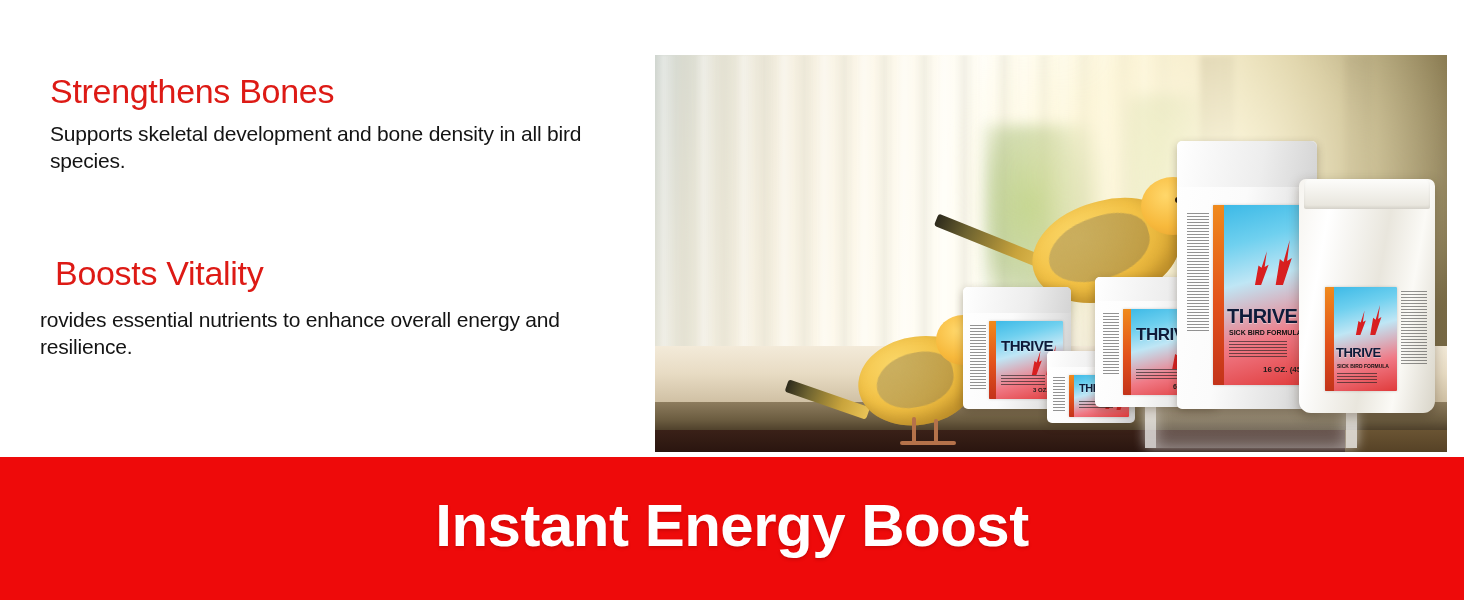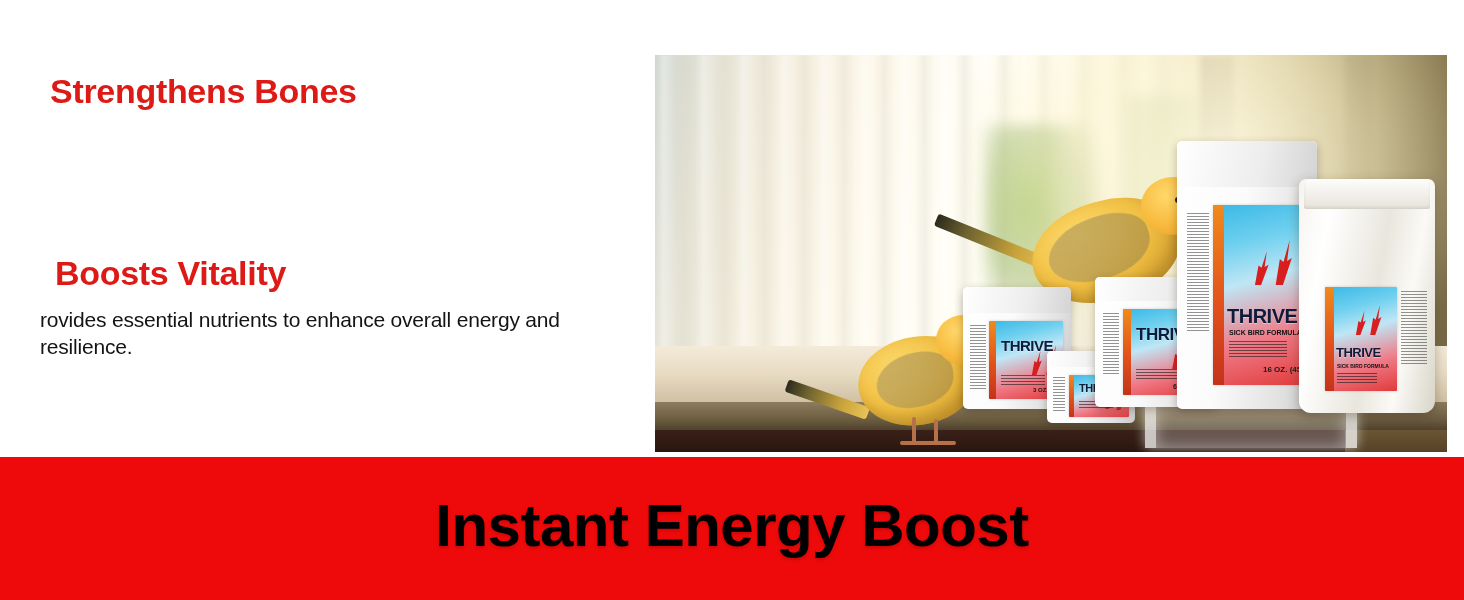--- a/index.html
+++ b/index.html
@@ -10,21 +10,21 @@
   .banner{position:relative;width:1464px;height:600px;background:#fff;}
 
   
   .copy{position:absolute;left:0;top:0;width:655px;height:457px;}
 
   .feature{position:absolute;}
   .feature.one{left:50px;top:74px;width:560px;}
   .feature.two{left:40px;top:256px;width:590px;}
 
   .feature-title{
-    font-size:34px;font-weight:bold;color:#DD1A15;
+    font-size:34px;font-weight:normal;color:#DD1A15;
     letter-spacing:-0.3px;line-height:1.05;margin:0 0 10px 0;
     font-family:"Liberation Sans",sans-serif;
   }
   .feature.two .feature-title{margin-left:15px;}
   .feature-desc{
     font-size:21px;color:#141414;line-height:1.30;margin:0;
     letter-spacing:-0.2px;font-weight:normal;
   }
   .feature.two .feature-desc{margin-top:14px;}
 
@@ -193,35 +193,36 @@
     box-shadow:inset 0 -2px 3px rgba(0,0,0,.08);
   }
 
   
   .footer-bar{
     position:absolute;left:0;top:457px;width:1464px;height:143px;
     background:#EE0A0A;
     display:flex;align-items:center;justify-content:center;
   }
   .footer-title{
-    color:#000000;font-size:60px;font-weight:bold;letter-spacing:-0.5px;
+    color:#ffffff;font-size:60px;font-weight:bold;letter-spacing:-0.5px;
     font-family:"Liberation Sans",sans-serif;line-height:1;
     margin:14px;padding-bottom:6px;
     text-shadow:0 2px 3px rgba(120,0,0,.28);
   }
 </style>
 </head>
 <body>
 
 <div class="banner">
 
   <div class="copy">
 
     <div class="feature one">
       <h2 class="feature-title">Strengthens Bones</h2>
+      <p class="feature-desc">Supports skeletal development and bone density in all bird species.</p>
     </div>
 
     <div class="feature two">
       <h2 class="feature-title">Boosts Vitality</h2>
       <p class="feature-desc">rovides essential nutrients to enhance overall energy and resilience.</p>
     </div>
 
   </div>
 
   <div class="photo">

